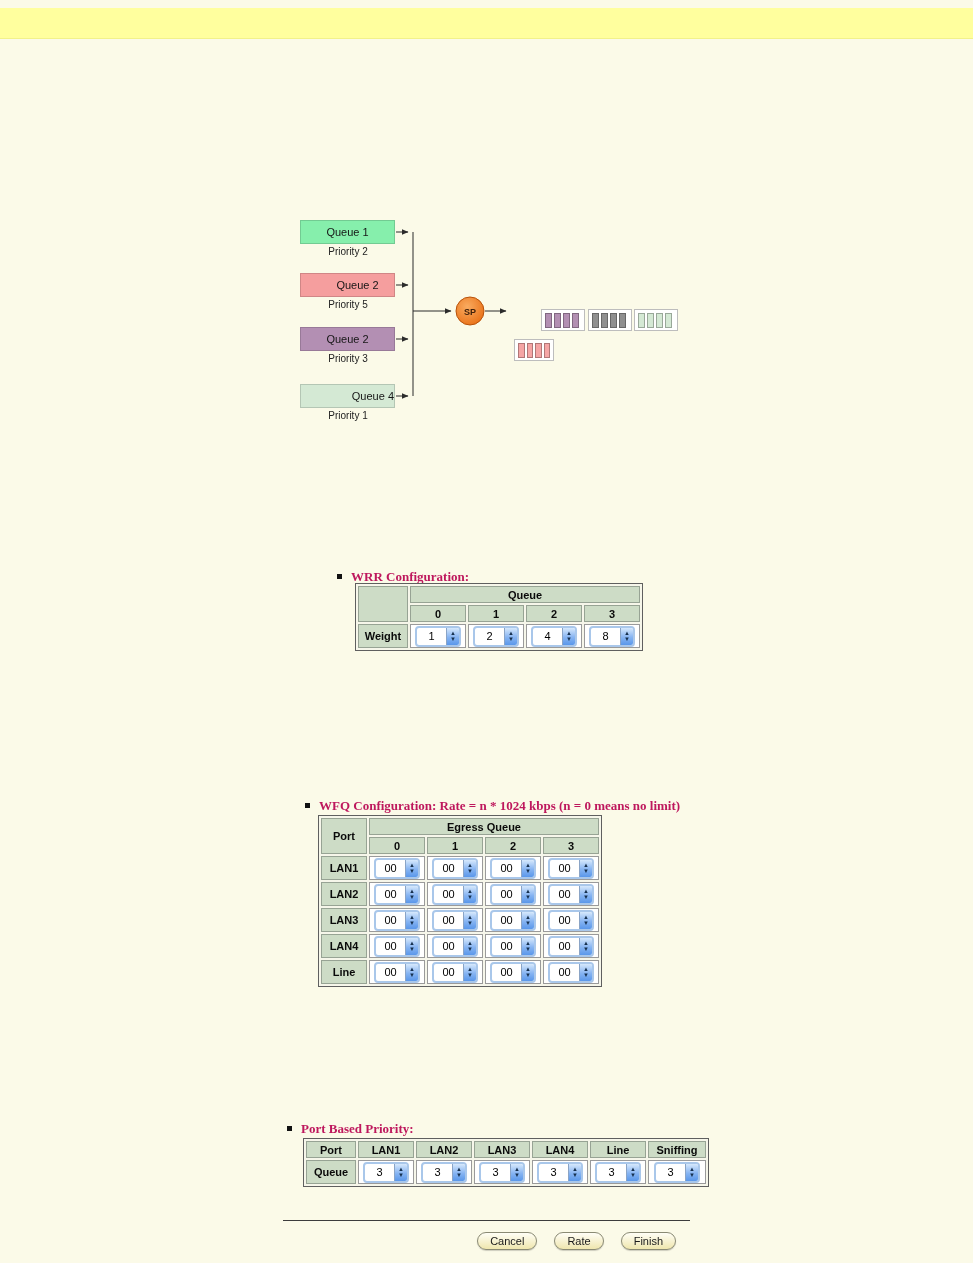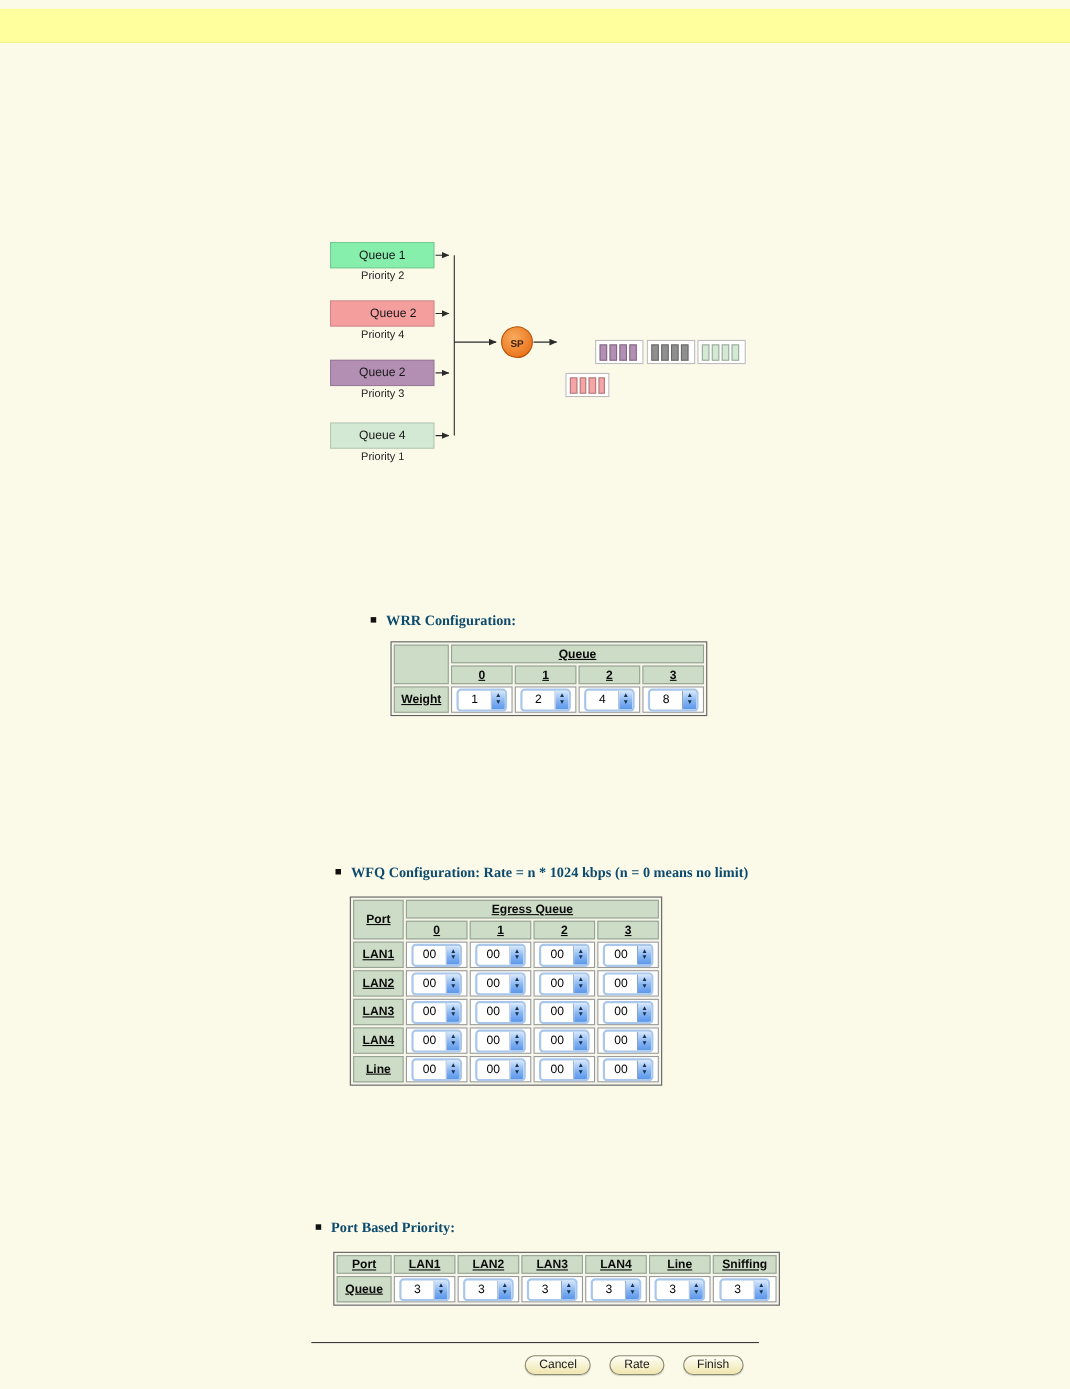--- a/index.html
+++ b/index.html
@@ -16,27 +16,27 @@
   .diagram{position:absolute;left:300px;top:216px;width:400px;height:230px;}
   .qbox{position:absolute;left:0;width:95px;height:24px;display:flex;align-items:center;justify-content:center;
         font-size:11px;color:#161616;border:1px solid rgba(0,0,0,0.15);box-sizing:border-box;}
   .qpri{position:absolute;left:6px;width:84px;text-align:center;font-size:10px;font-weight:normal;color:#222;}
   .dsvg{position:absolute;left:0;top:0;}
   .packet{position:absolute;height:22px;background:#fff;border:1px solid #bdbdbd;box-sizing:border-box;
           display:flex;align-items:center;gap:2px;padding:0 3px;}
   .packet i{display:block;width:7px;height:15px;border:1px solid rgba(0,0,0,0.28);box-sizing:border-box;}
 
   
-  .sec-head{position:absolute;font:bold 13px "Liberation Serif",serif;color:#0c4a6e;white-space:nowrap;}
+  .sec-head{position:absolute;font:bold 13px "Liberation Serif",serif;color:#be185d;white-space:nowrap;margin-top:13px;}
   .bullet{display:inline-block;width:5px;height:5px;background:#111;margin-right:9px;vertical-align:2px;}
 
   
   table.cfg{border-collapse:separate;border-spacing:2px;background:#f6f6ea;border:1px solid #5f5f5f;table-layout:fixed;}
   table.cfg td{border:1px solid #97a394;font:bold 11px "Liberation Sans",sans-serif;text-align:center;
-               padding:0 4px;box-sizing:border-box;overflow:hidden;text-decoration:underline;}
+               padding:0 4px;box-sizing:border-box;overflow:hidden;}
   table.cfg td.hdr{background:#cddcc6;height:17px;color:#0a0a0a;}
   table.cfg td.val{background:#ffffff;height:24px;border-color:#9a9a9a;}
 
   
   .stepper{display:inline-flex;align-items:stretch;height:17px;background:#fff;
            border:2px solid #a9c7ea;border-radius:4px;vertical-align:middle;}
   .stepper .sv{min-width:25px;padding:0 2px;text-align:center;font:11px "Liberation Sans",sans-serif;
                line-height:16px;color:#000;}
   .stepper .sb{width:12px;display:flex;flex-direction:column;justify-content:center;align-items:center;
                background:linear-gradient(#d6e8fc 0%,#86b4f2 55%,#5a97ea 100%);
@@ -89,28 +89,28 @@
   </svg>
 
   <div class="qbox" style="top: 4px; background: #86efac;">
       <span>Queue 1</span>
     </div>
   <div class="qpri" style="top:30px">Priority 2</div>
 
   <div class="qbox" style="top: 57px; background: rgb(245, 158, 158); padding-left: 20px;">
       <span>Queue 2</span>
     </div>
-  <div class="qpri" style="top:83px">Priority 4</div>
+  <div class="qpri" style="top:83px">Priority 5</div>
 
   <div class="qbox" style="top: 111px; background: rgb(179, 143, 179);">
       <span>Queue 2</span>
     </div>
   <div class="qpri" style="top:137px">Priority 3</div>
 
-  <div class="qbox" style="top: 168px; background: rgb(212, 233, 212);">
+  <div class="qbox" style="top: 168px; background: rgb(212, 233, 212); justify-content: flex-end;">
       <span>Queue 4</span>
     </div>
   <div class="qpri" style="top:194px">Priority 1</div>
 
   <div class="packet" style="left:241px;top:93px;width:44px">
     <i style="background: rgb(179, 143, 179);"></i>
       <i style="background: rgb(179, 143, 179);"></i>
       <i style="background: rgb(179, 143, 179);"></i>
       <i style="background: rgb(179, 143, 179);"></i>
   </div>

